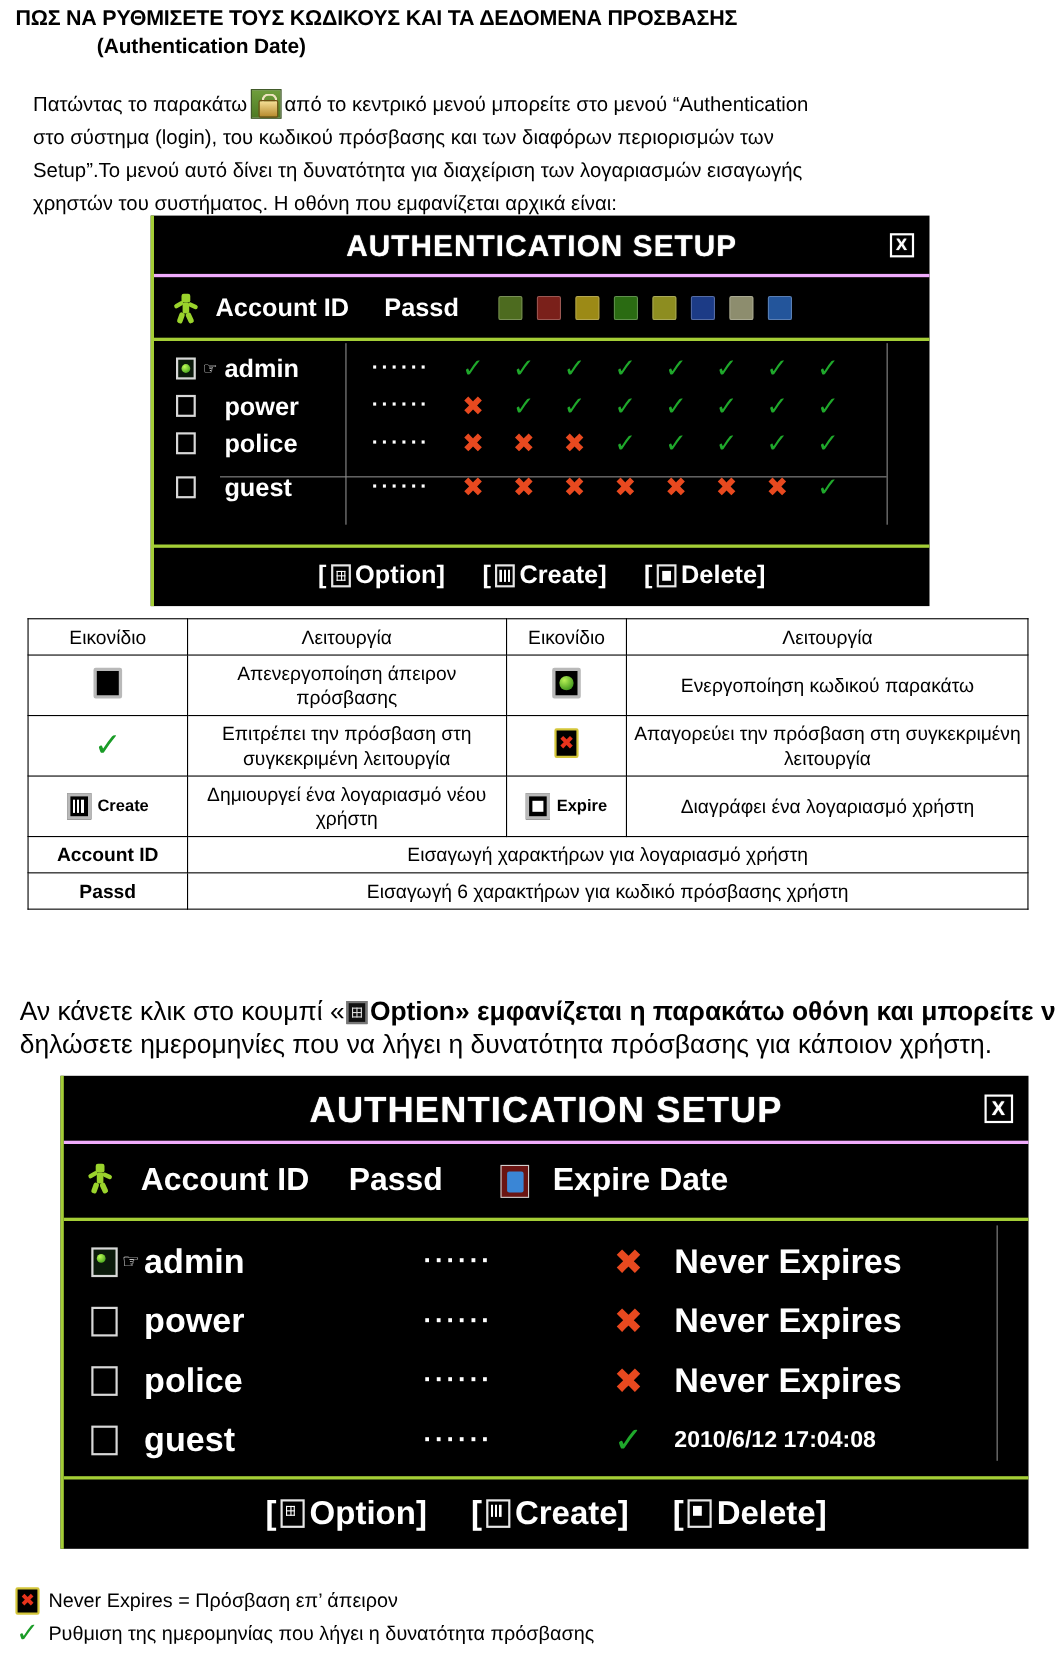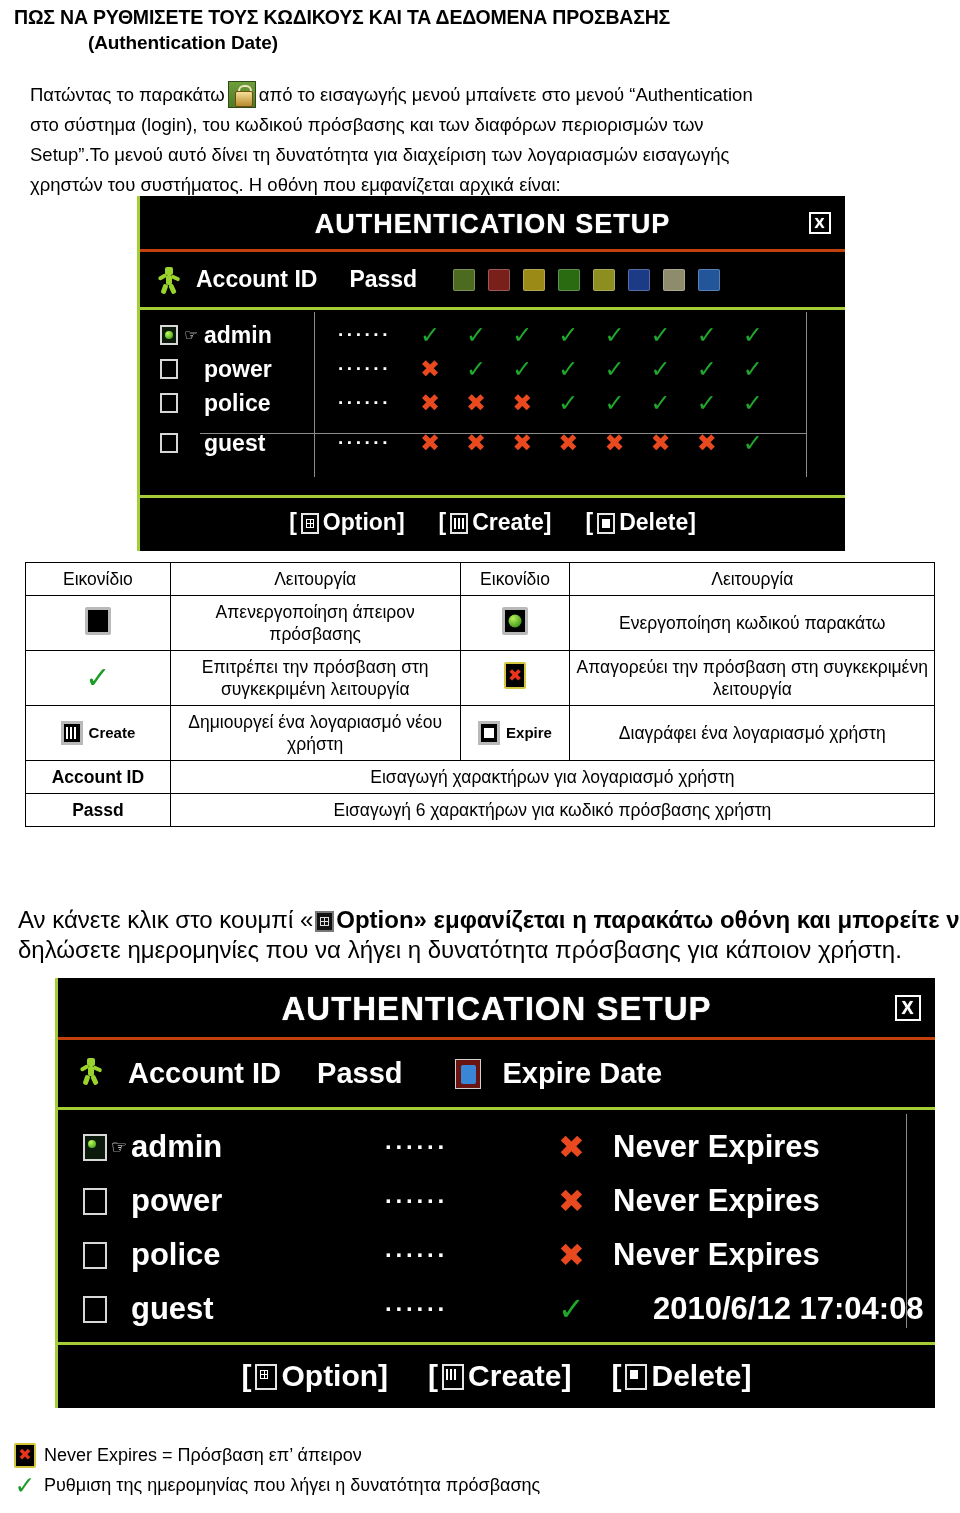--- a/index.html
+++ b/index.html
@@ -50,21 +50,21 @@
 
   
   .dvr {
     position: absolute; background: #000;
     border-left: 3px solid #a4cd36;
     color: #fff;
   }
   .dvr-title {
     position: relative; text-align: center;
     font-weight: bold; letter-spacing: 1px;
-    border-bottom: 3px solid #c2410c;
+    border-bottom: 3px solid #f0abfc;
     text-shadow: 0 0 1px #fff;
   }
   .dvr-close {
     position: absolute; right: 14px; top: 50%; transform: translateY(-50%);
     border: 2px solid #fff; display: flex; align-items: center;
     justify-content: center; font-weight: bold; line-height: 1;
   }
   .dvr-head {
     position: relative; display: flex; align-items: center;
     border-bottom: 3px solid #a4cd36; font-weight: bold;
@@ -233,21 +233,21 @@
 </style>
 </head>
 <body>
 
 <div class="page">
 
   <div class="doc-title">ΠΩΣ ΝΑ ΡΥΘΜΙΣΕΤΕ ΤΟΥΣ ΚΩΔΙΚΟΥΣ ΚΑΙ ΤΑ ΔΕΔΟΜΕΝΑ ΠΡΟΣΒΑΣΗΣ</div>
   <div class="doc-subtitle">(Authentication Date)</div>
 
   <div class="intro">
-    <span class="ln"><span>Πατώντας το παρακάτω</span><span class="inline-lock-icon"></span><span>από το εισαγωγής μενού μπαίνετε στο μενού “Authentication</span></span>
+    <span class="ln"><span>Πατώντας το παρακάτω</span><span class="inline-lock-icon"></span><span>από το κεντρικό μενού μπορείτε στο μενού “Authentication</span></span>
     <span class="ln">στο σύστημα (login), του κωδικού πρόσβασης και των διαφόρων περιορισμών των</span>
     <span class="ln">Setup”.Το μενού αυτό δίνει τη δυνατότητα για διαχείριση των λογαριασμών εισαγωγής</span>
     <span class="ln">χρηστών του συστήματος. Η οθόνη που εμφανίζεται αρχικά είναι:</span>
   </div>
 
   <div class="dvr" style="left:137px; top:196px; width:708px; height:355px;">
 
     <div class="dvr-title" style="height:56px; line-height:56px; font-size:27px;">
       <span>AUTHENTICATION SETUP</span>
       <span class="dvr-close" style="width:22px;height:22px;font-size:15px;">X</span>
@@ -463,21 +463,21 @@
         <span class="cross" style="position:absolute;left:500px;font-size:32px;">✖</span>
         <span style="position:absolute;left:555px;font-size:31px;font-weight:bold;">Never Expires</span>
       </div>
 
       <div class="dvr-row" style="height:54px; padding-left:25px;">
         <span class="sel-box" style="width:24px;height:27px;"></span>
         <span style="width:24px;"></span>
         <span style="font-size:31px;font-weight:bold;">guest</span>
         <span class="dots" style="position:absolute;left:327px;font-size:24px;">······</span>
         <span class="tick" style="position:absolute;left:500px;font-size:32px;">✓</span>
-        <span style="position:absolute;left:555px;font-size:31px;font-weight:bold;margin-left:40px;">2010/6/12 17:04:08</span>
+        <span style="position:absolute;left:555px;font-size:21px;font-weight:bold;">2010/6/12 17:04:08</span>
       </div>
     </div>
 
     <div class="dvr-foot" style="height:64px; font-size:30px; gap:40px;">
       <span>[<span class="btn-glyph grid" style="width:22px;height:26px;"></span><span>Option]</span></span>
       <span>[<span class="btn-glyph bars" style="width:22px;height:26px;"></span><span>Create]</span></span>
       <span>[<span class="btn-glyph solid" style="width:22px;height:26px;"></span><span>Delete]</span></span>
     </div>
   </div>
 

